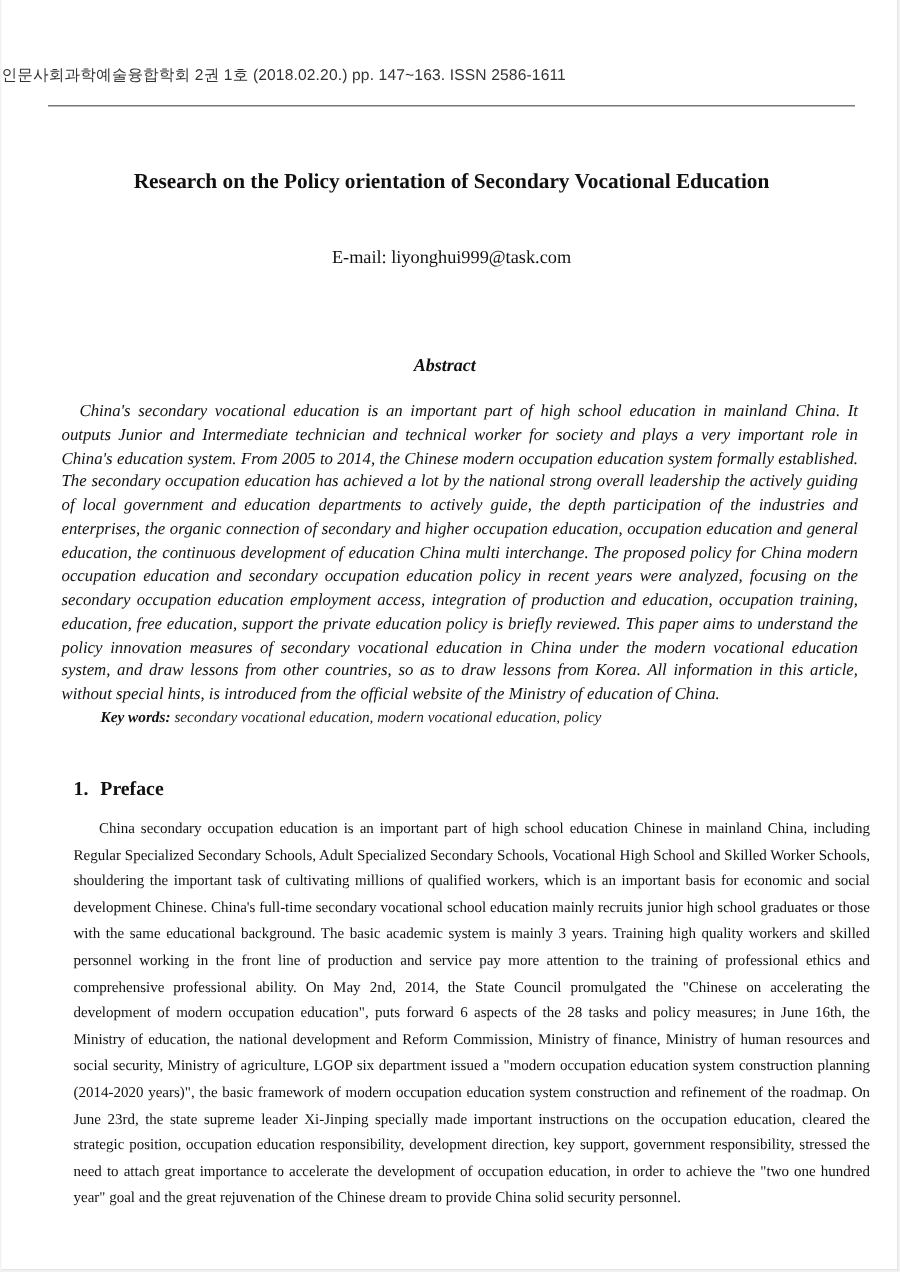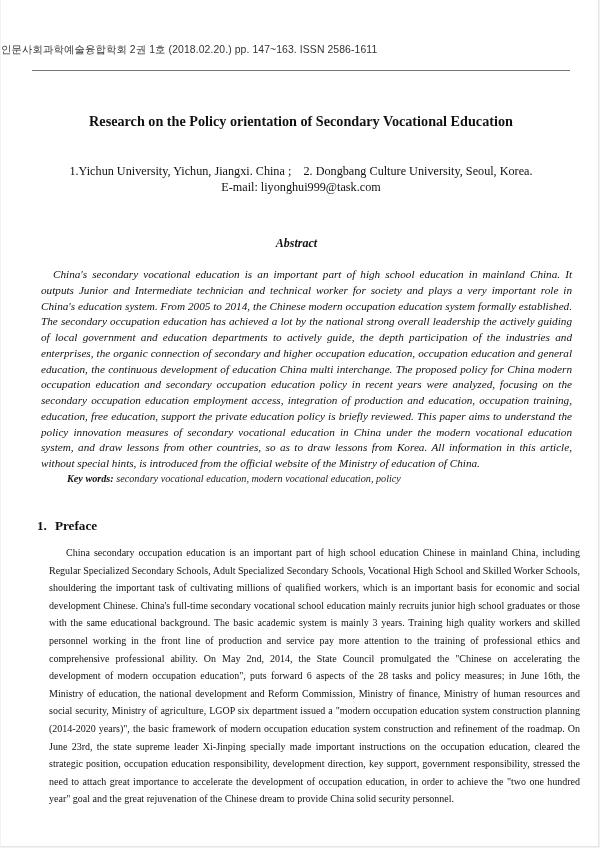--- a/index.html
+++ b/index.html
@@ -34,39 +34,38 @@
     .abstract {
       position: absolute; left: 36px; width: 531px; top: 263px;
       font-style: italic; font-size: 11.2px; line-height: 15.75px; text-align: justify;
       text-indent: 12px; margin: 4px;
     }
     .keywords {
       position: absolute; left: 66px; top: 473px; font-size: 10.2px; font-style: italic; color: #222;
     }
     .keywords b { font-style: italic; font-weight: bold; color: #111; }
     .section-head {
-      position: absolute; left: 36px; top: 518px; font-weight: bold; font-size: 13.2px;
+      position: absolute; left: 48px; top: 518px; font-weight: bold; font-size: 13.2px;
     }
     .section-head .num { margin-right: 8px; }
     .body-text {
       position: absolute; left: 36px; width: 531px; top: 532px;
       font-size: 10px; line-height: 17.6px; text-align: justify; text-indent: 17px; margin: 12px;
     }
   </style>
 </head>
 <body>
 
 <div class="page">
   <div class="header">인문사회과학예술융합학회 2권 1호 (2018.02.20.) pp. 147~163. ISSN 2586-1611</div>
   <div class="rule"></div>
 
   <div class="title t1">Research on the Policy orientation of Secondary Vocational Education</div>
 
   <div class="authors">
-    <div>1.Yichun University, Yichun, Jiangxi. China ;&nbsp;&nbsp;&nbsp; 2. Dongbang Culture University, Seoul, Korea.</div>
     <div>E-mail: liyonghui999@task.com</div>
   </div>
 
   <div class="abstract-head">Abstract</div>
   <p class="abstract">China's secondary vocational education is an important part of high school education in mainland China. It outputs Junior and Intermediate technician and technical worker for society and plays a very important role in China's education system. From 2005 to 2014, the Chinese modern occupation education system formally established. The secondary occupation education has achieved a lot by the national strong overall leadership the actively guiding of local government and education departments to actively guide, the depth participation of the industries and enterprises, the organic connection of secondary and higher occupation education, occupation education and general education, the continuous development of education China multi interchange. The proposed policy for China modern occupation education and secondary occupation education policy in recent years were analyzed, focusing on the secondary occupation education employment access, integration of production and education, occupation training, education, free education, support the private education policy is briefly reviewed. This paper aims to understand the policy innovation measures of secondary vocational education in China under the modern vocational education system, and draw lessons from other countries, so as to draw lessons from Korea. All information in this article, without special hints, is introduced from the official website of the Ministry of education of China.</p>
 
   <div class="keywords">
     <b>Key words:</b><span> secondary vocational education, modern vocational education, policy</span>
   </div>
 

